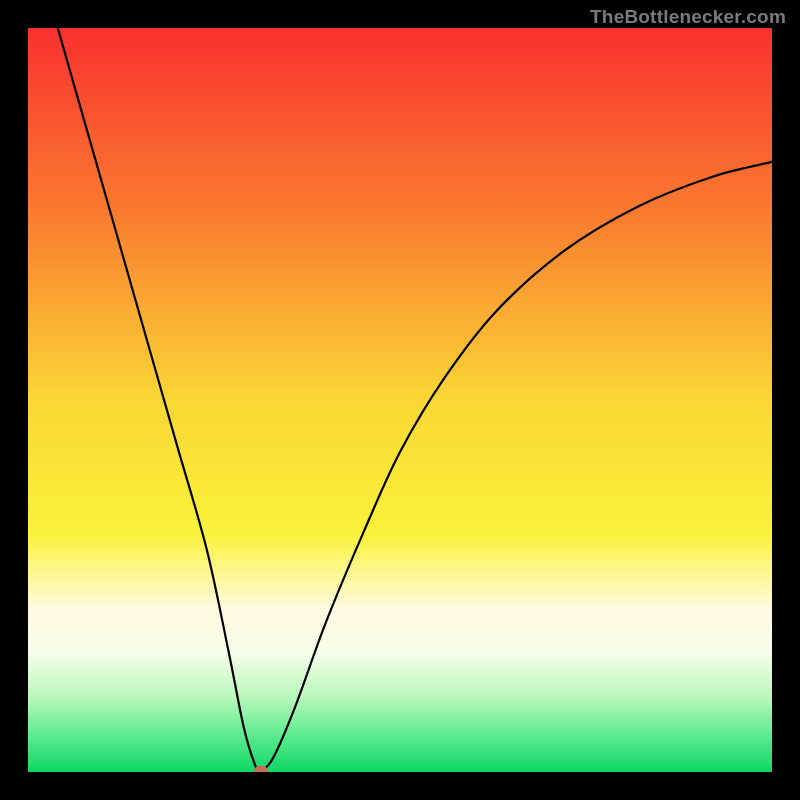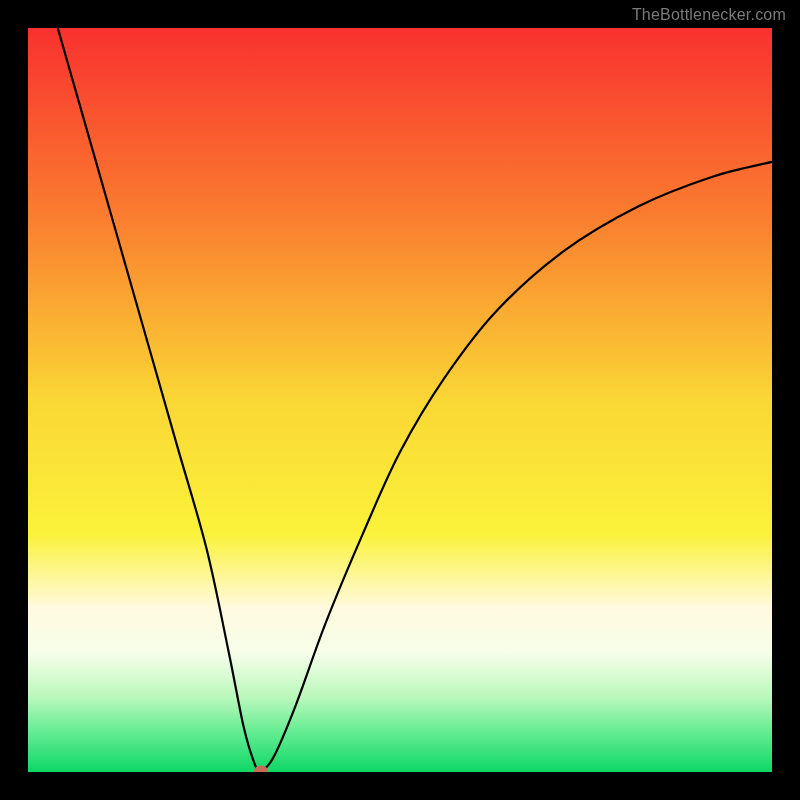--- a/index.html
+++ b/index.html
@@ -25,23 +25,23 @@
     left: 28px;
     width: 744px;
     height: 744px;
     overflow: hidden;
   }
   .watermark {
     position: absolute;
     top: 6px;
     right: 14px;
     color: #7a7a7a;
-    font-size: 16px;
+    font-size: 19px;
     letter-spacing: 0.2px;
-    font-weight: 400;
+    font-weight: 700;
   }
   .curve {
     position: absolute;
     top: 0;
     left: 0;
     width: 744px;
     height: 744px;
   }
   .marker {
     position: absolute;

